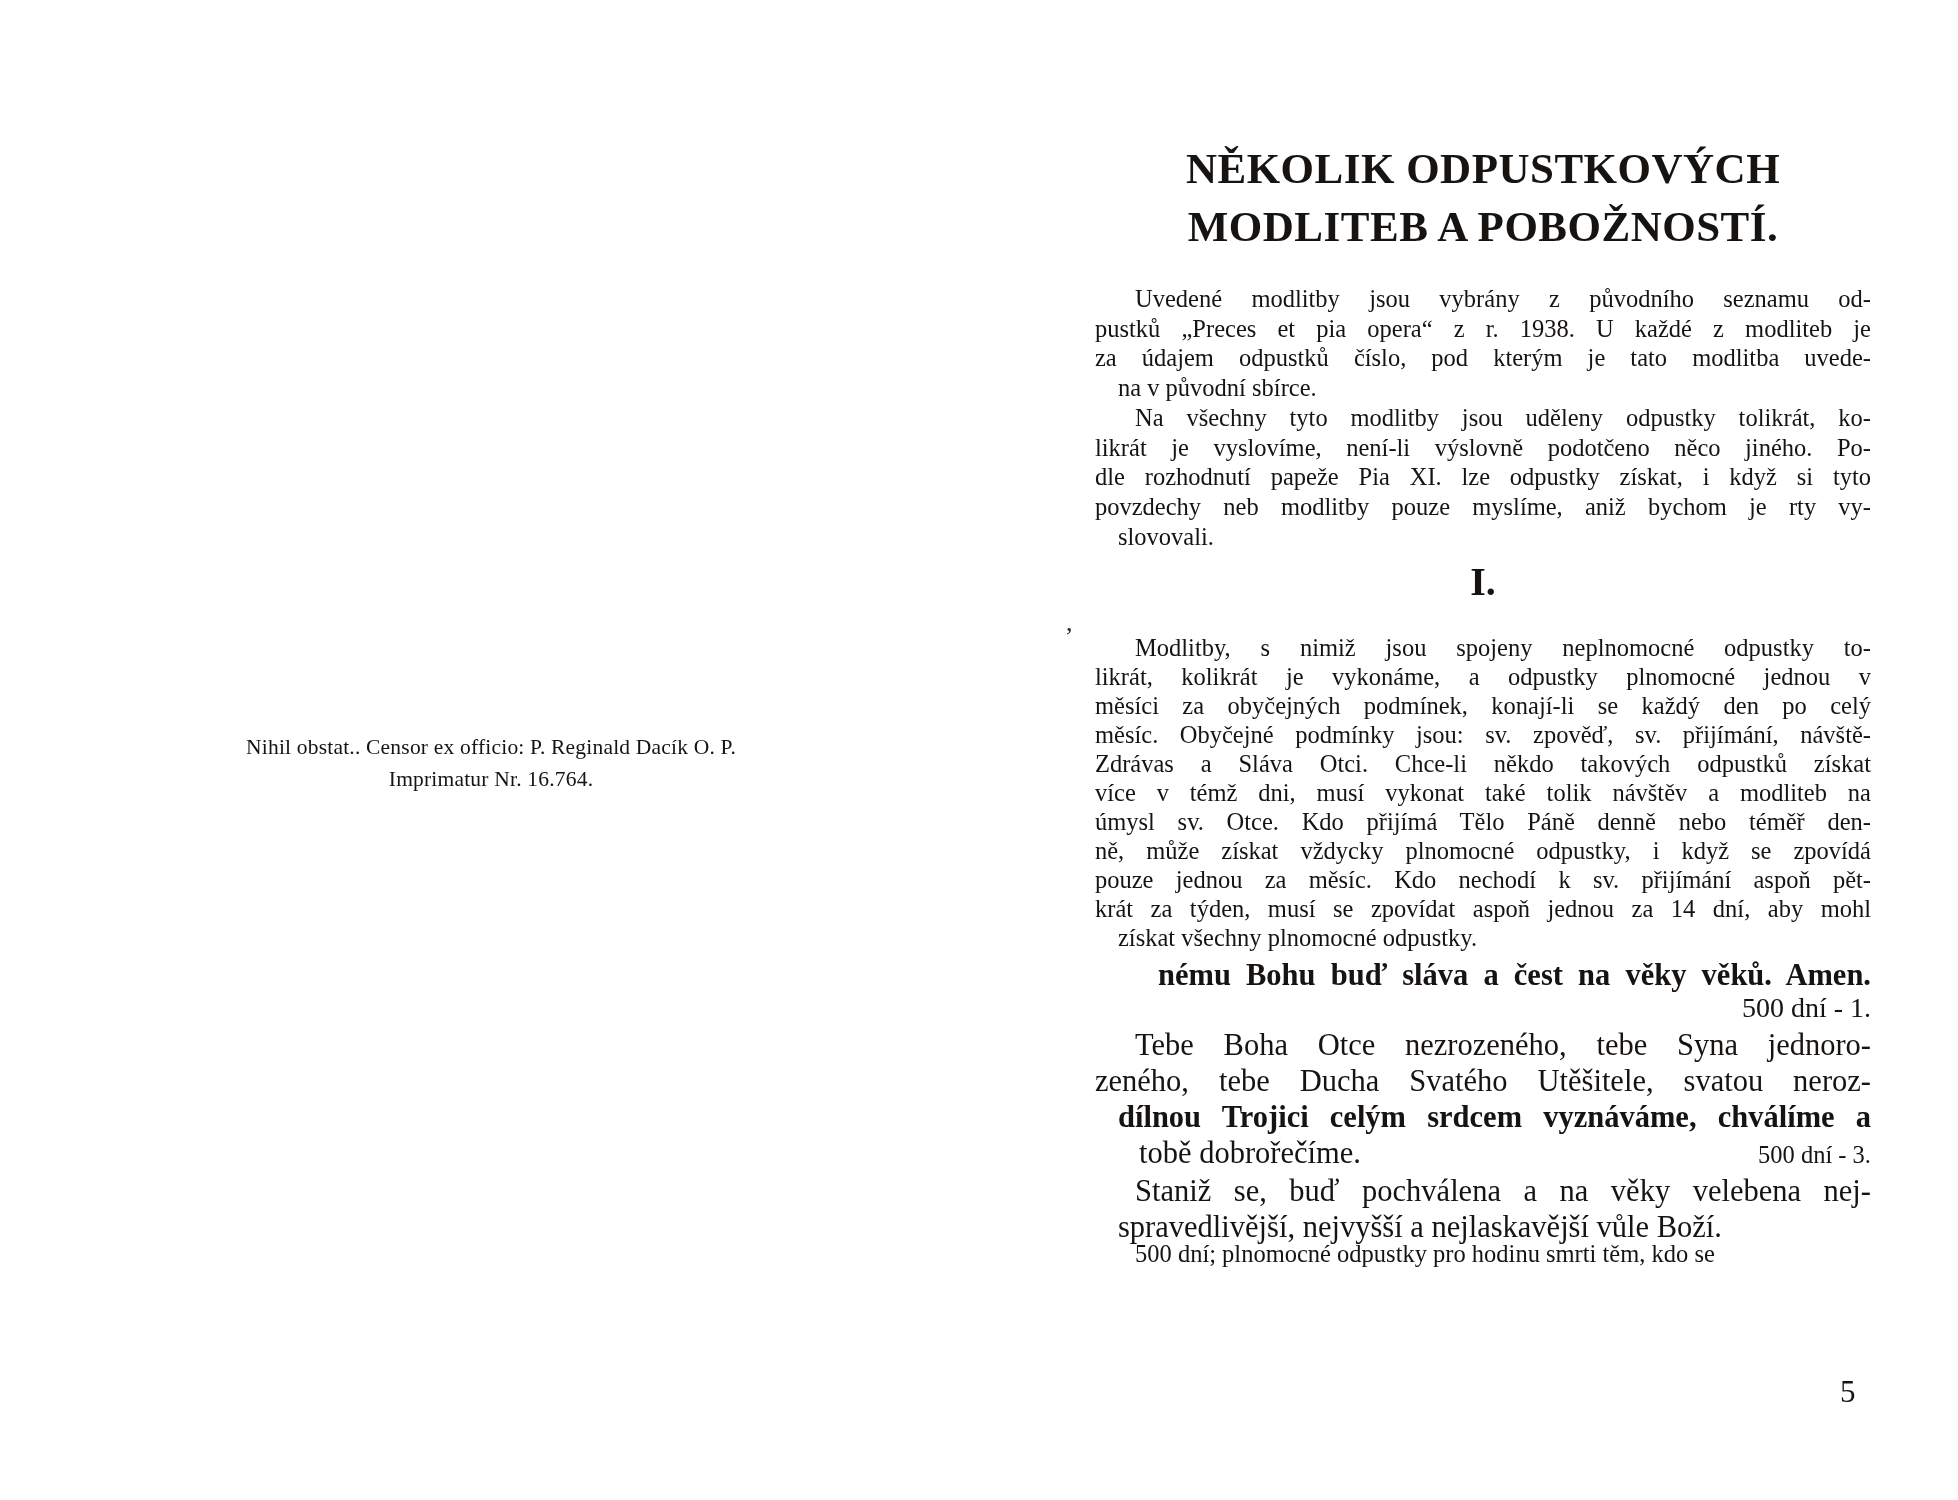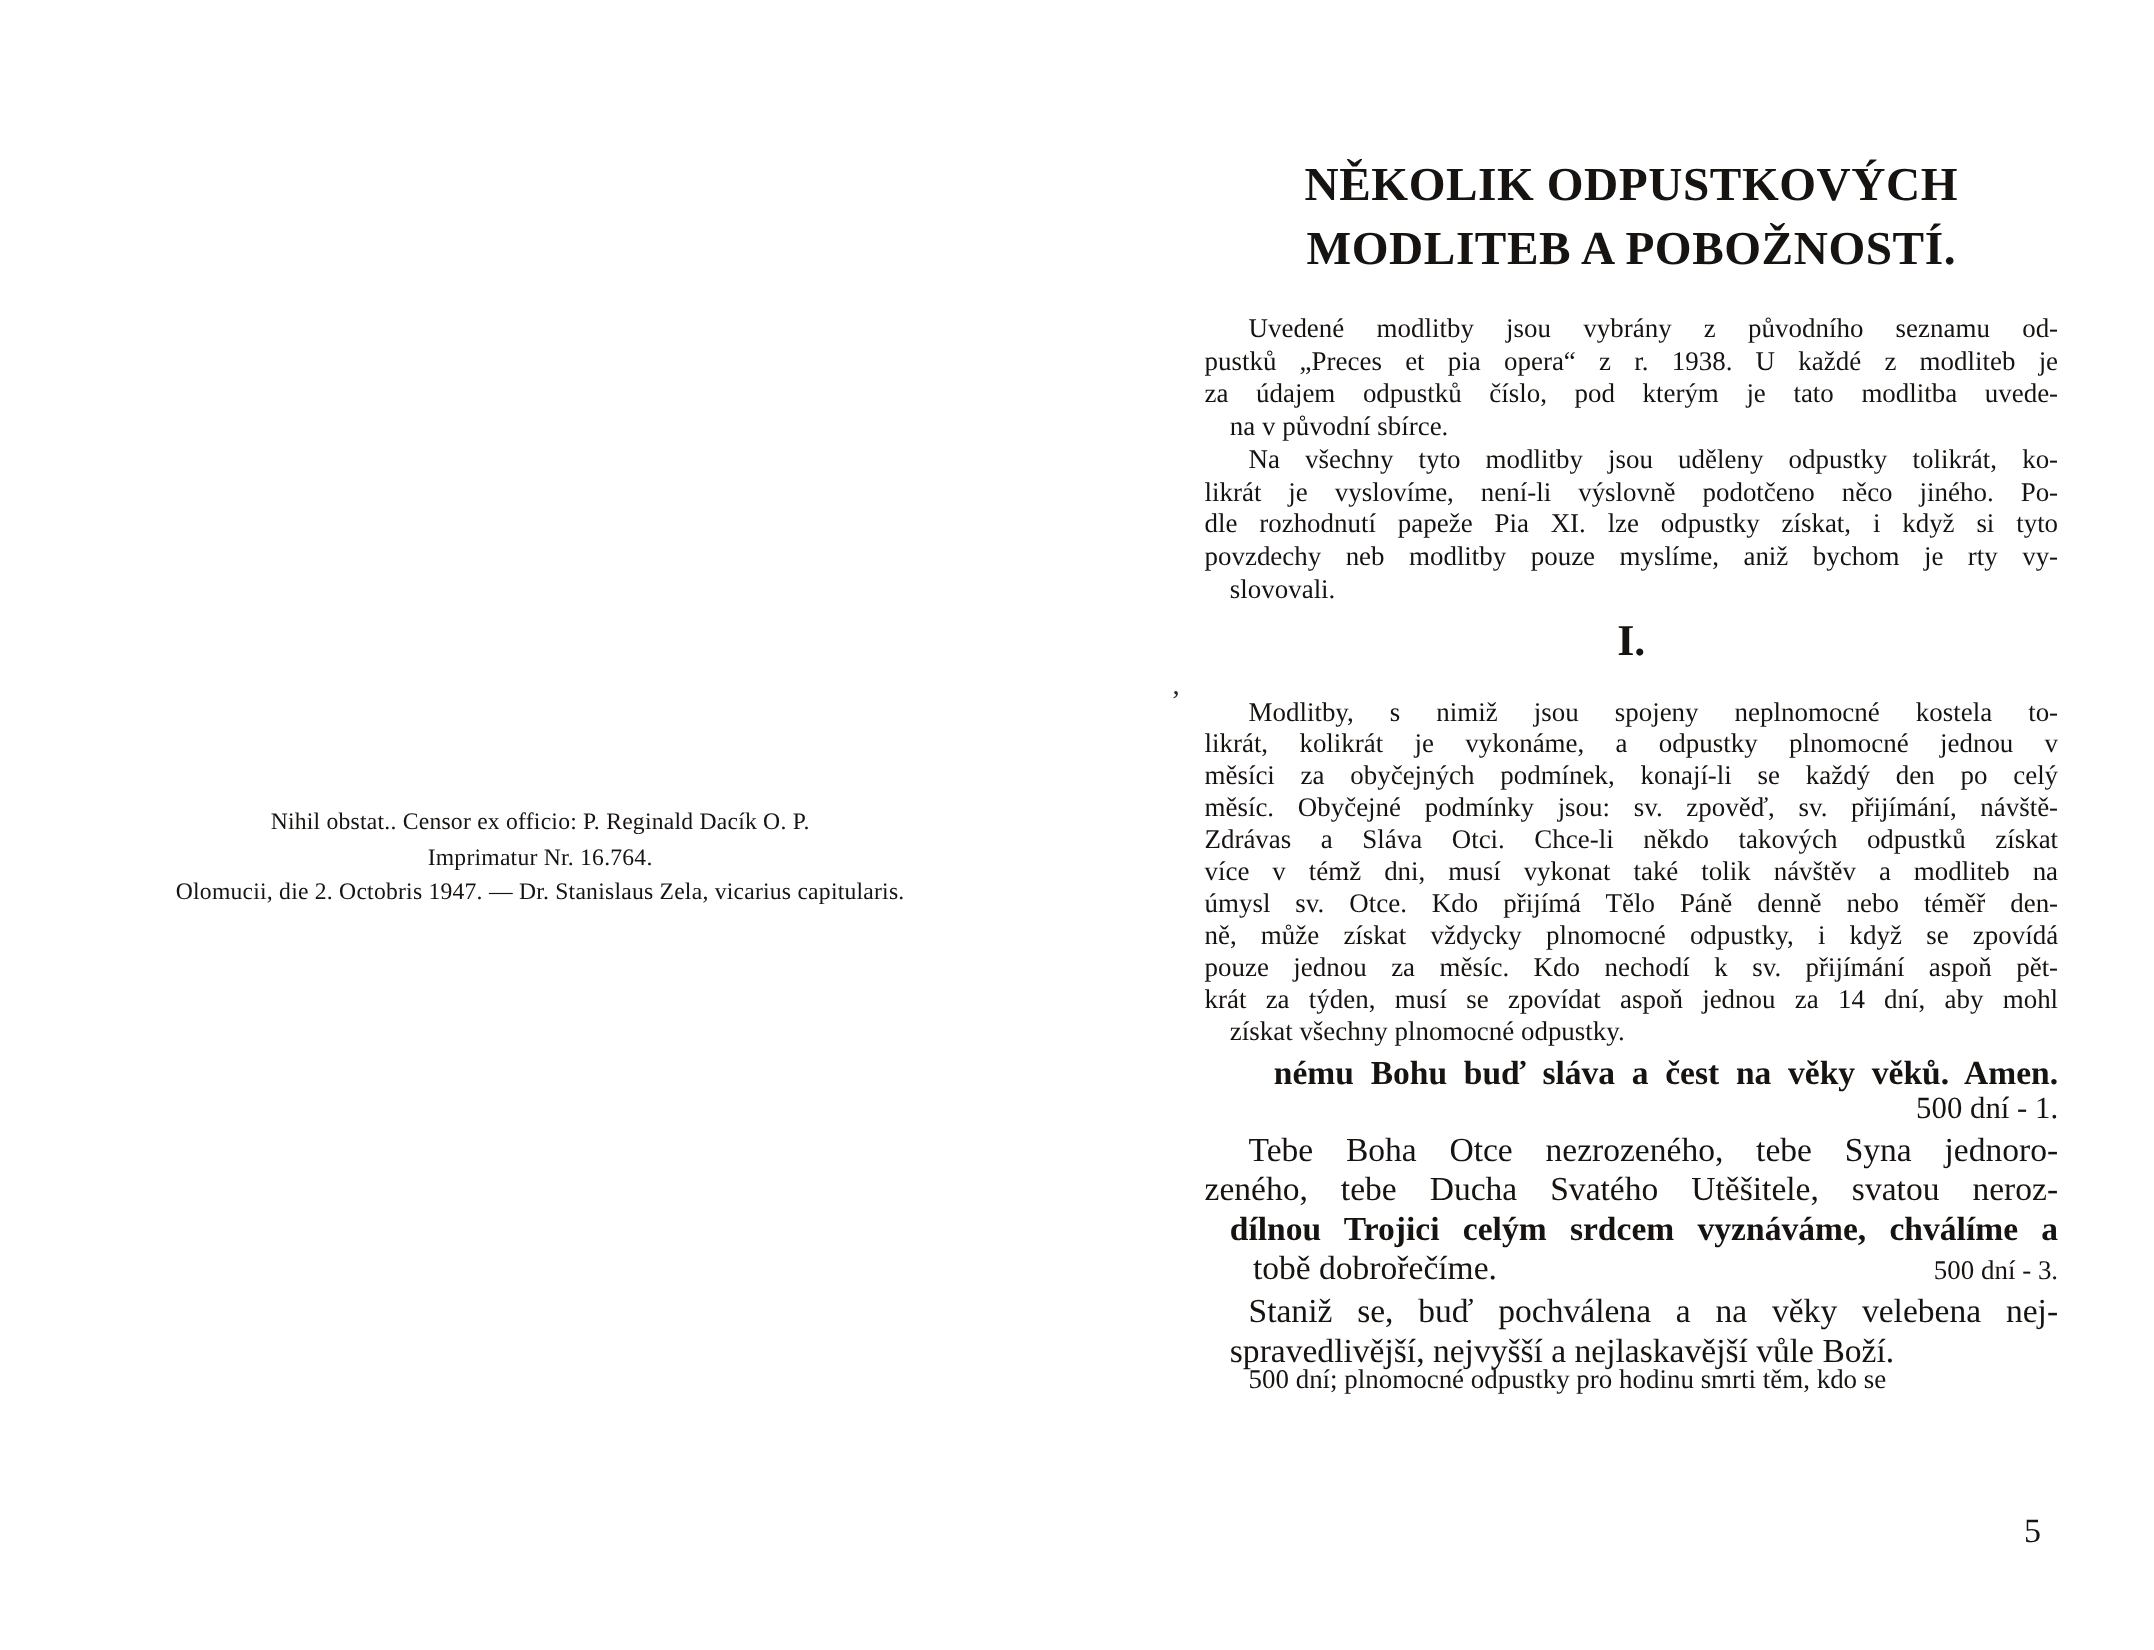--- a/index.html
+++ b/index.html
@@ -87,21 +87,20 @@
   }
 </style>
 </head>
 <body>
 
 <div class="spread">
 
   <div class="imprimatur">
     <div>Nihil obstat.. Censor ex officio: P. Reginald Dacík O. P.</div>
     <div>Imprimatur Nr. 16.764.</div>
-    <div>Olomucii, die 2. Octobris 1947. — Dr. Stanislaus Zela, vicarius capitularis.</div>
   </div>
 
   <div class="right-col">
 
     <h1 class="title">
       <div>NĚKOLIK ODPUSTKOVÝCH</div>
       <div>MODLITEB A POBOŽNOSTÍ.</div>
     </h1>
 
     <div class="para indent">
@@ -115,21 +114,21 @@
         <div class="ln">Na všechny tyto modlitby jsou uděleny odpustky tolikrát, ko-</div>
         <div class="ln">likrát je vyslovíme, není-li výslovně podotčeno něco jiného. Po-</div>
         <div class="ln">dle rozhodnutí papeže Pia XI. lze odpustky získat, i když si tyto</div>
         <div class="ln">povzdechy neb modlitby pouze myslíme, aniž bychom je rty vy-</div>
         <div class="ln ln-last">slovovali.</div>
       </div>
 
     <h2 class="heading">I.</h2>
 
     <div class="para-body indent">
-        <div class="ln">Modlitby, s nimiž jsou spojeny neplnomocné kostela to-</div>
+        <div class="ln">Modlitby, s nimiž jsou spojeny neplnomocné odpustky to-</div>
         <div class="ln">likrát, kolikrát je vykonáme, a odpustky plnomocné jednou v</div>
         <div class="ln">měsíci za obyčejných podmínek, konají-li se každý den po celý</div>
         <div class="ln">měsíc. Obyčejné podmínky jsou: sv. zpověď, sv. přijímání, návště-</div>
         <div class="ln">Zdrávas a Sláva Otci. Chce-li někdo takových odpustků získat</div>
         <div class="ln">více v témž dni, musí vykonat také tolik návštěv a modliteb na</div>
         <div class="ln">úmysl sv. Otce. Kdo přijímá Tělo Páně denně nebo téměř den-</div>
         <div class="ln">ně, může získat vždycky plnomocné odpustky, i když se zpovídá</div>
         <div class="ln">pouze jednou za měsíc. Kdo nechodí k sv. přijímání aspoň pět-</div>
         <div class="ln">krát za týden, musí se zpovídat aspoň jednou za 14 dní, aby mohl</div>
         <div class="ln ln-last">získat všechny plnomocné odpustky.</div>

